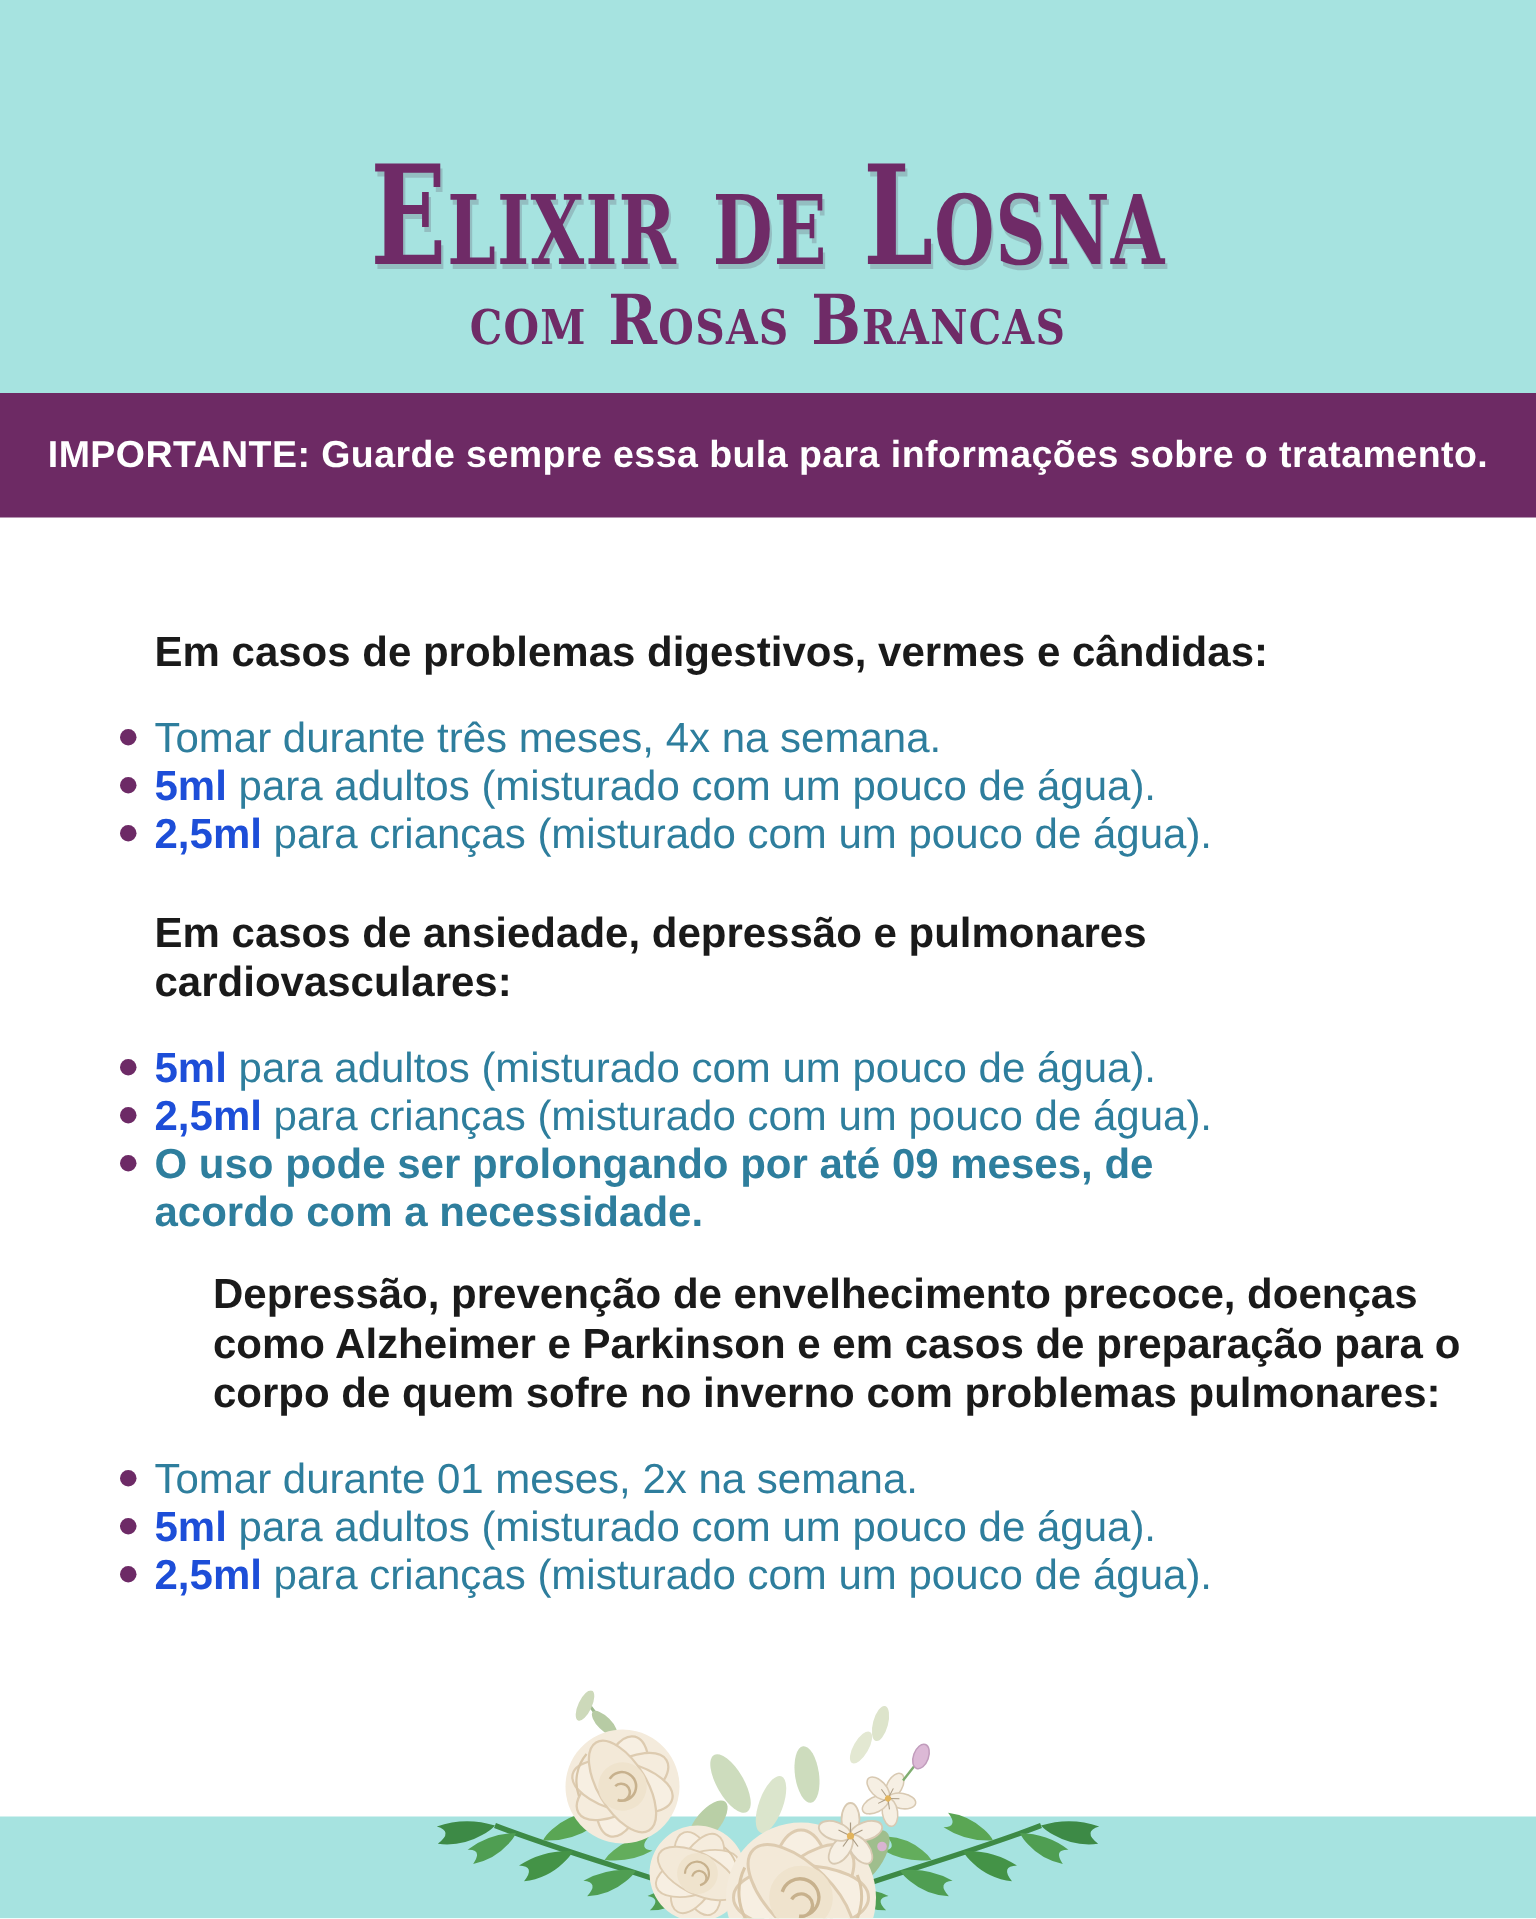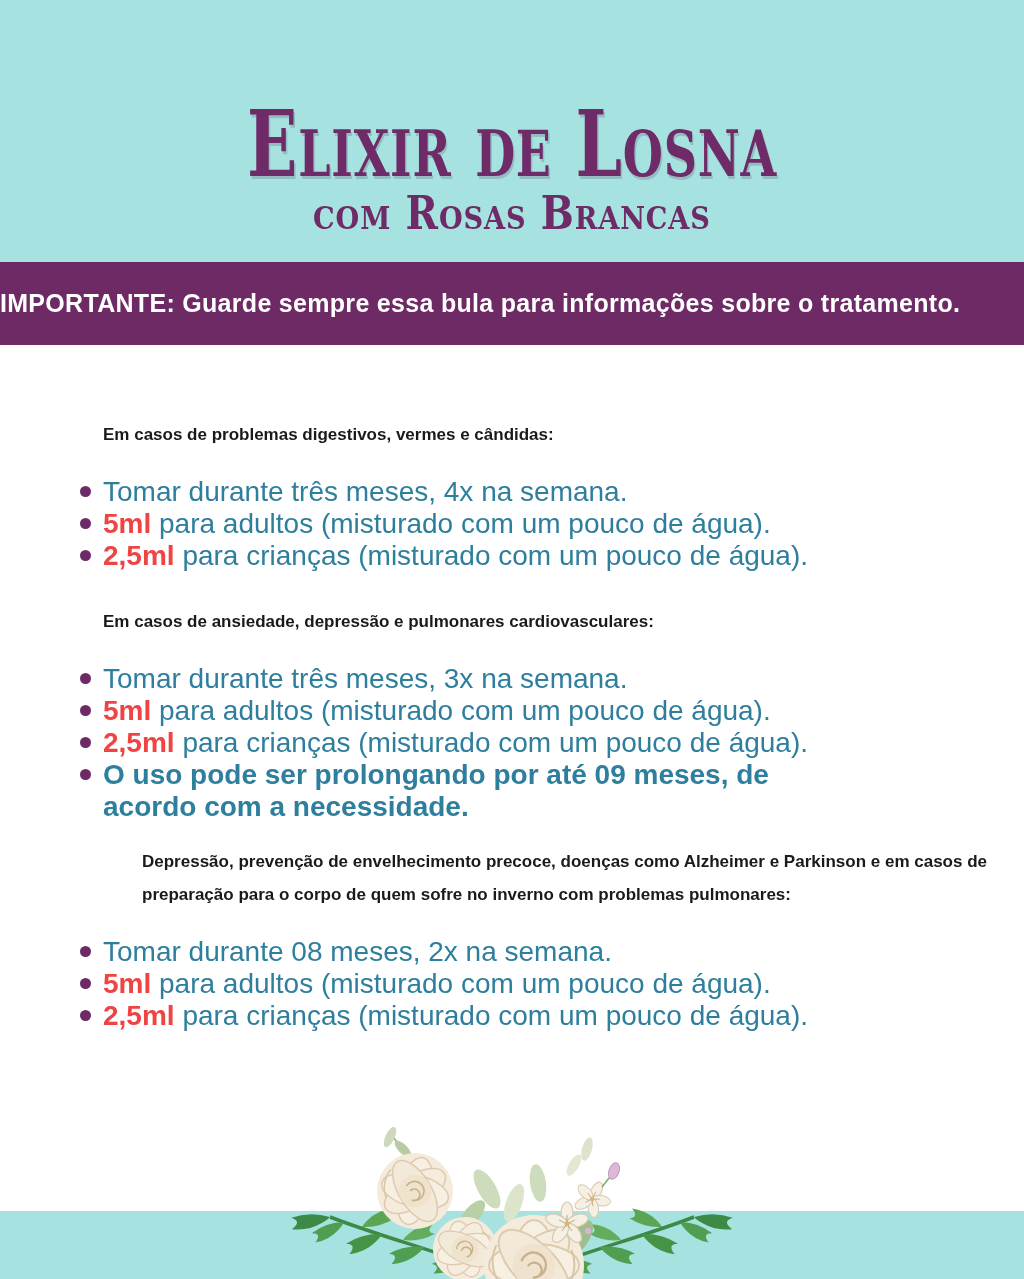--- a/index.html
+++ b/index.html
@@ -23,43 +23,43 @@
   }
   .subtitle{
     font-family:"DejaVu Serif",serif;font-weight:700;font-variant:small-caps;
     font-size:46px;line-height:1.0;color:#6f2b67;letter-spacing:1px;
     transform:scaleX(0.85);transform-origin:center top;white-space:nowrap;
     margin-top:2px;
   }
   
   .banner{
     position:absolute;top:262px;left:0;width:100%;height:83px;
-    background:#6d2a64;display:flex;align-items:center;justify-content:flex-start;
+    background:#6d2a64;display:flex;align-items:center;justify-content:center;
   }
   .banner-text{color:#ffffff;font-weight:700;font-size:25px;letter-spacing:0.3px;white-space:nowrap;}
   
   .content{
     position:absolute;top:345px;left:0;right:0;
     padding:0 34px 0 103px;box-sizing:border-box;
   }
   h2{
-    margin:0;font-size:17px;line-height:33px;font-weight:700;color:#1a1a1a;
+    margin:0;font-size:28px;line-height:33px;font-weight:700;color:#1a1a1a;
   }
   .s1{margin-top:73px;}
   .s2{margin-top:33px;}
   .s3{margin-top:22px;margin-left:39px;}
   ul.bullets{list-style:none;margin:25px 0 0 0;padding:0;}
   ul.bullets li{
     position:relative;font-size:28px;line-height:32px;color:#2e7e9d;
   }
   ul.bullets li .dot{
     position:absolute;left:-23px;top:10px;width:11px;height:11px;border-radius:50%;
     background:#6d2a66;
   }
-  .ml{font-weight:700;color:#ef4444;}
+  .ml{font-weight:700;color:#1d4ed8;}
   li.wrap{max-width:700px;font-weight:bold;}
   
   .footer-band{
     position:absolute;left:0;right:0;bottom:0;height:68px;background:#a6e3e0;
   }
   .bouquet{
     position:absolute;bottom:0;left:50%;transform:translateX(-50%);
     width:460px;height:152px;
   }
 </style>
@@ -81,29 +81,28 @@
 
     <h2 class="s1">Em casos de problemas digestivos, vermes e cândidas:</h2>
     <ul class="bullets">
       <li><span class="dot"></span><span>Tomar durante três meses, 4x na semana.</span></li>
       <li><span class="dot"></span><span class="ml">5ml</span><span> para adultos (misturado com um pouco de água).</span></li>
       <li><span class="dot"></span><span class="ml">2,5ml</span><span> para crianças (misturado com um pouco de água).</span></li>
     </ul>
 
     <h2 class="s2">Em casos de ansiedade, depressão e pulmonares cardiovasculares:</h2>
     <ul class="bullets">
-      <li><span class="dot"></span><span>Tomar durante três meses, 3x na semana.</span></li>
       <li><span class="dot"></span><span class="ml">5ml</span><span> para adultos (misturado com um pouco de água).</span></li>
       <li><span class="dot"></span><span class="ml">2,5ml</span><span> para crianças (misturado com um pouco de água).</span></li>
       <li class="wrap"><span class="dot"></span><span>O uso pode ser prolongando por até 09 meses, de acordo com a necessidade.</span></li>
     </ul>
 
     <h2 class="s3">Depressão, prevenção de envelhecimento precoce, doenças como Alzheimer e Parkinson e em casos de preparação para o corpo de quem sofre no inverno com problemas pulmonares:</h2>
     <ul class="bullets">
-      <li><span class="dot"></span><span>Tomar durante 08 meses, 2x na semana.</span></li>
+      <li><span class="dot"></span><span>Tomar durante 01 meses, 2x na semana.</span></li>
       <li><span class="dot"></span><span class="ml">5ml</span><span> para adultos (misturado com um pouco de água).</span></li>
       <li><span class="dot"></span><span class="ml">2,5ml</span><span> para crianças (misturado com um pouco de água).</span></li>
     </ul>
 
   </div>
 
   <div class="footer-band"></div>
 
   <svg class="bouquet" viewBox="0 0 460 152" width="460" height="152" aria-hidden="true">
     <defs>

